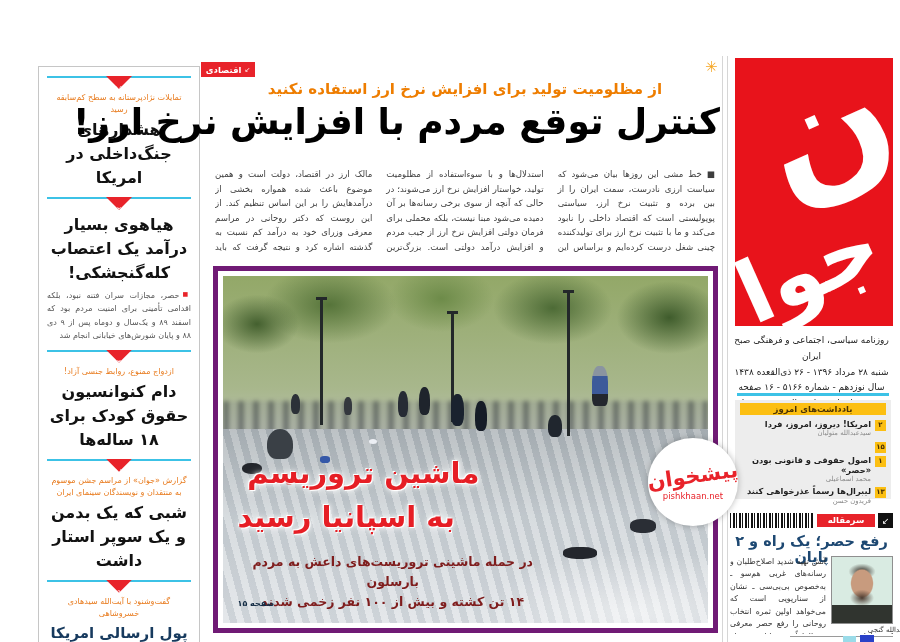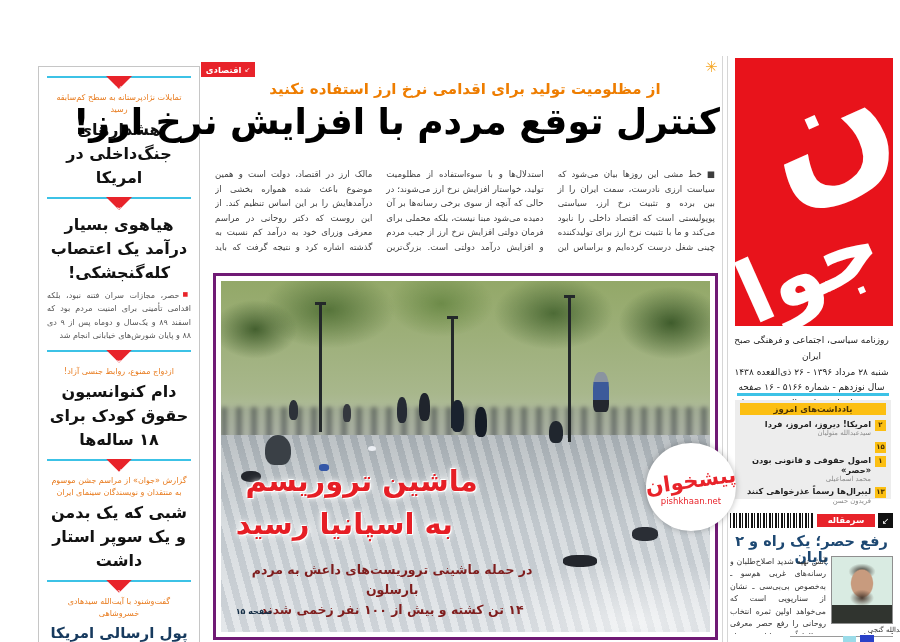--- a/index.html
+++ b/index.html
@@ -34,22 +34,22 @@
   .star{position:absolute;left:705px;top:58px;color:#f6a623;font-size:15px;}
   .kicker{position:absolute;left:215px;top:80px;width:500px;text-align:center;
           color:#ee7d00;font-weight:700;font-size:15px;}
   .headline{position:absolute;left:210px;top:101px;width:510px;text-align:center;
             color:#000;font-weight:800;font-size:36px;letter-spacing:-1px;white-space:nowrap;}
   .bodycols{position:absolute;left:215px;top:167px;width:500px;height:101px;
             column-count:3;column-gap:14px;font-size:8.6px;line-height:1.7;
             color:#3d3d3d;text-align:justify;overflow:hidden;}
 
   
-  .photo-frame{position:absolute;left:213px;top:273px;width:505px;height:367px;
-               border:3px solid #701a75;background:#fff;padding:5px;box-sizing:border-box;}
+  .photo-frame{position:absolute;left:213px;top:266px;width:505px;height:367px;
+               border:5px solid #701a75;background:#fff;padding:5px;box-sizing:border-box;}
   .photo{position:relative;width:100%;height:100%;overflow:hidden;background:#c3c9cf;}
   .ph-trees{position:absolute;top:0;left:0;right:0;height:46%;
     background:
       radial-gradient(ellipse 60px 42px at 7% 30%, #44602f 0%, rgba(68,96,47,0) 70%),
       radial-gradient(ellipse 95px 55px at 22% 18%, #56743a 0%, rgba(86,116,58,0) 70%),
       radial-gradient(ellipse 75px 48px at 45% 14%, #6d8b49 0%, rgba(109,139,73,0) 70%),
       radial-gradient(ellipse 85px 52px at 68% 20%, #4d6b36 0%, rgba(77,107,54,0) 70%),
       radial-gradient(ellipse 75px 52px at 92% 26%, #3f5c2c 0%, rgba(63,92,44,0) 70%),
       linear-gradient(#93a868, #a8b78c 70%, #bcc2b4 100%);}
   .ph-crowd{position:absolute;top:36%;left:0;right:0;height:11%;
@@ -159,21 +159,21 @@
         <div class="sb-kicker">گفت‌وشنود با آیت‌الله سیدهادی خسروشاهی</div>
         <div class="sb-head navy">پول ارسالی امریکا در ۲۸ مرداد را چه کسی دریافت کرد؟!</div>
       </div>
     </div>
 
   <div class="tag">
     <span class="mini">↙</span>
     <span>اقتصادی</span>
   </div>
   <div class="star">✳</div>
-  <div class="kicker">از مظلومیت تولید برای اقدامی نرخ ارز استفاده نکنید</div>
+  <div class="kicker">از مظلومیت تولید برای افزایش نرخ ارز استفاده نکنید</div>
   <div class="headline">کنترل توقع مردم با افزایش نرخ ارز!</div>
   <div class="bodycols">
     <p style="margin:0;display:inline;">
       <span>■ خط مشی این روزها بیان می‌شود که سیاست ارزی نادرست، سمت ایران را از بین برده و تثبیت نرخ ارز، سیاستی پوپولیستی است که اقتصاد داخلی را نابود می‌کند و ما با تثبیت نرخ ارز برای تولیدکننده چینی شغل درست کرده‌ایم و براساس این استدلال‌ها و با سوءاستفاده از مظلومیت تولید، خواستار افزایش نرخ ارز می‌شوند؛ در حالی که آنچه از سوی برخی رسانه‌ها بر آن دمیده می‌شود مبنا نیست، بلکه محملی برای فرمان دولتی افزایش نرخ ارز از جیب مردم و افزایش درآمد دولتی است. بزرگ‌ترین مالک ارز در اقتصاد، دولت است و همین موضوع باعث شده همواره بخشی از درآمدهایش را بر این اساس تنظیم کند. از این روست که دکتر روحانی در مراسم معرفی وزرای خود به درآمد کم نسبت به گذشته اشاره کرد و نتیجه گرفت که باید توقعات جامعه متناسب با درآمدهای کشور تنظیم شود، زیرا دیگر از درآمدهای ۱۰۰ میلیارد دلاری نفت خبری نیست و باید تغییرات بنیادی در شیوه اداره کشور داد. </span>
     </p>
   </div>
 
   <div class="photo-frame">
     <div class="photo">
       <div class="ph-trees"></div>

